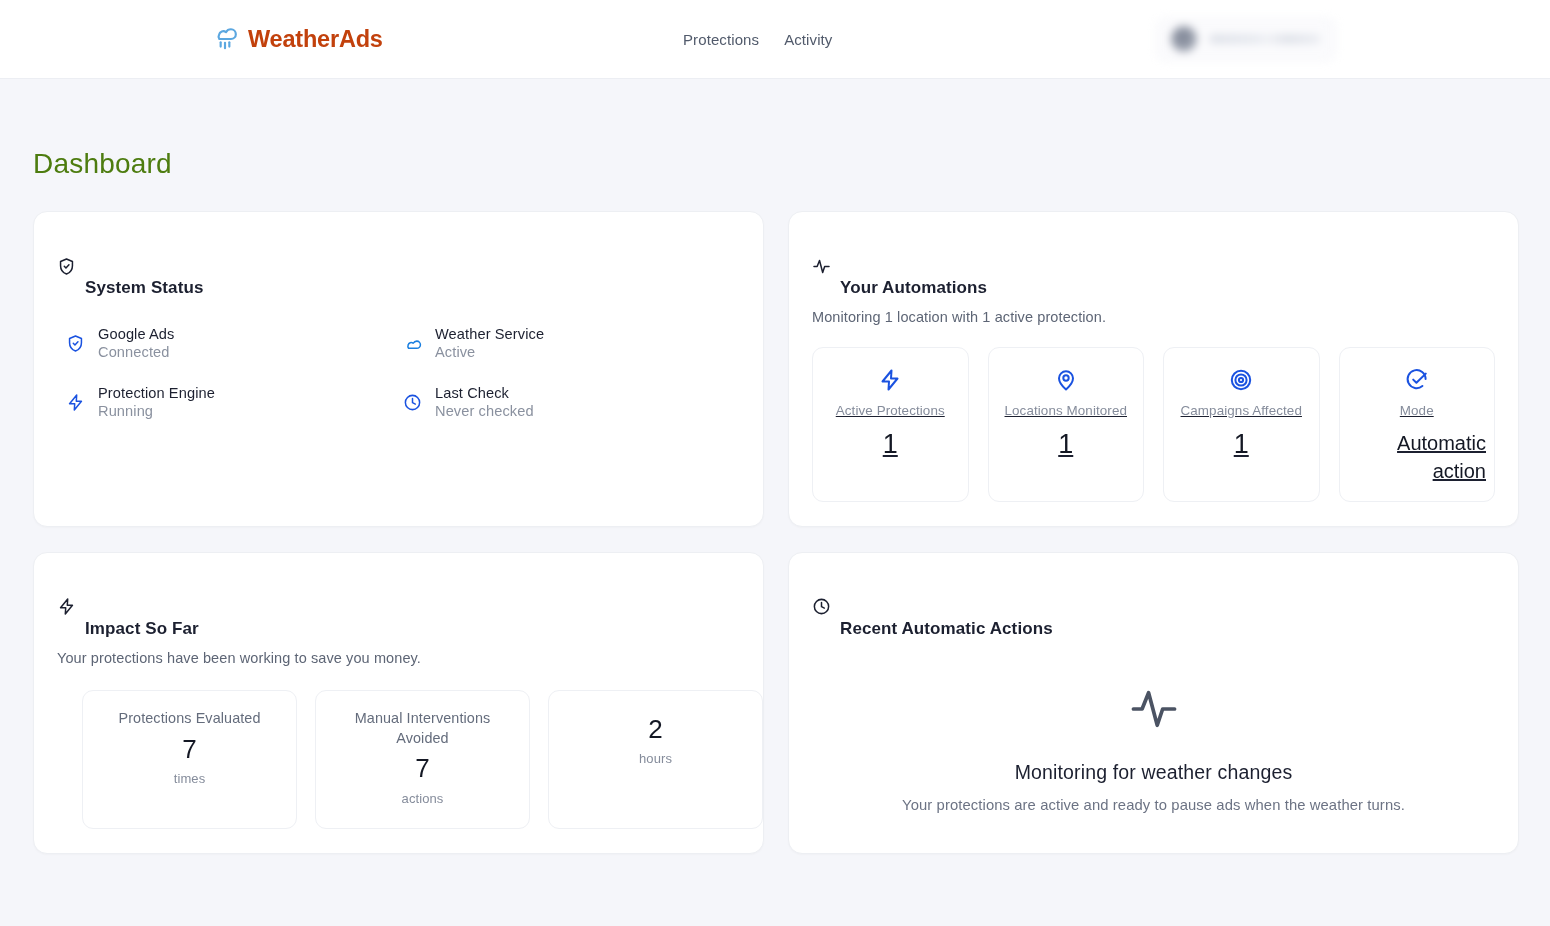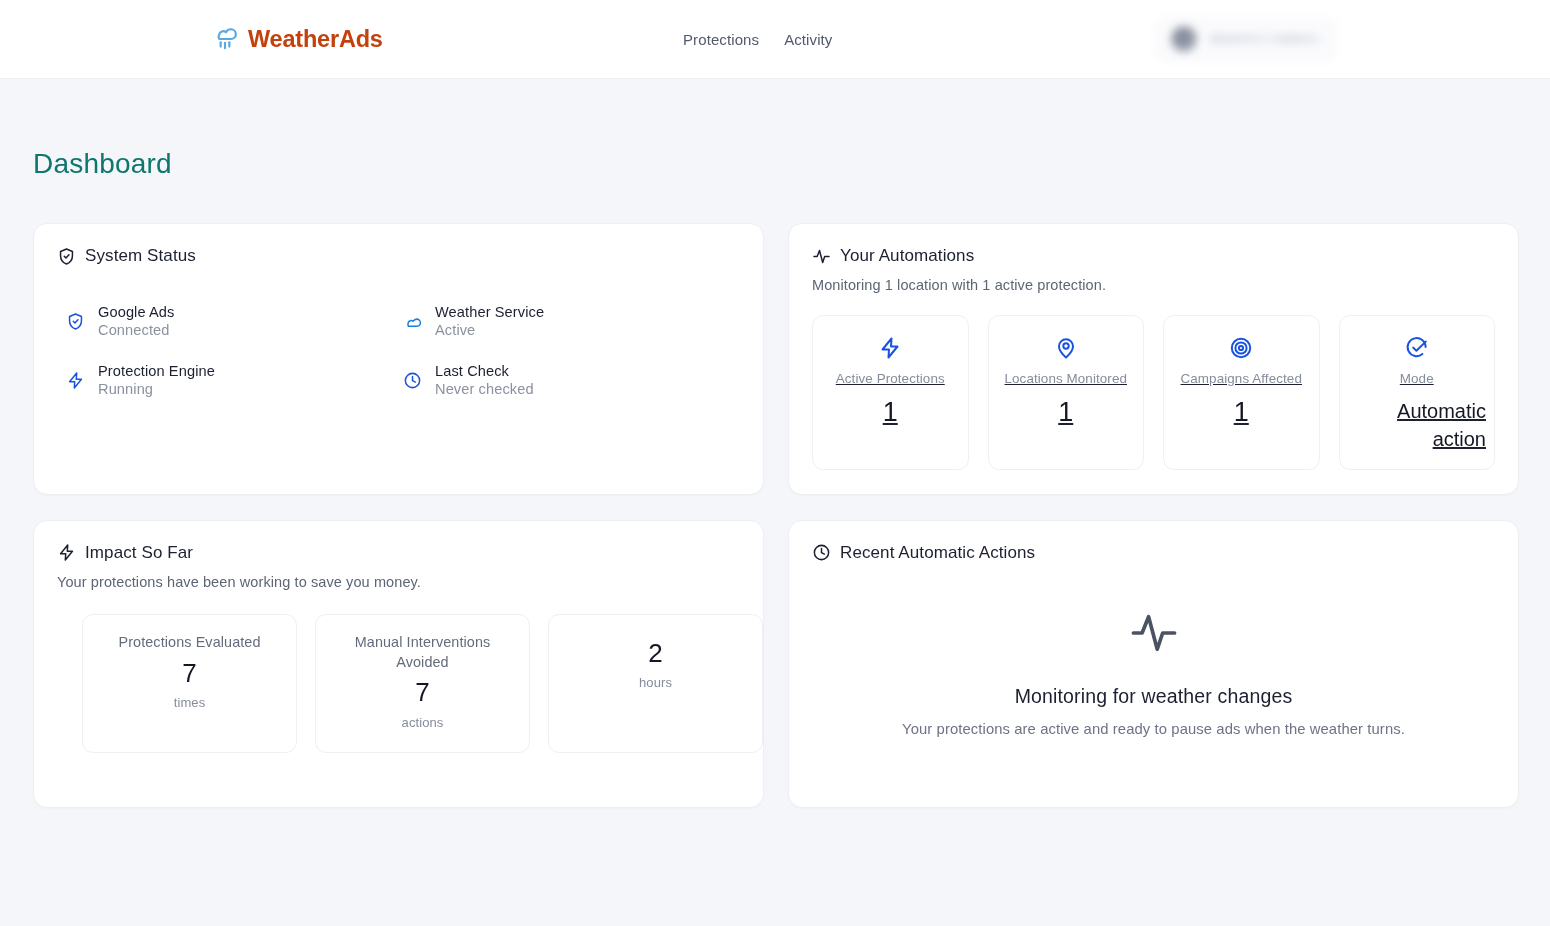--- a/index.html
+++ b/index.html
@@ -85,23 +85,23 @@
     background: linear-gradient(90deg,#dfe2e9 0%, #e7eaf0 42%, #f0f1f5 52%, #dfe2e9 70%, #eceef3 100%);
   }
 
   
   .page { padding: 0 33px; }
 
   .page-title {
     font-size: 28px;
     font-weight: 400;
     letter-spacing: .2px;
-    color: #0f766e;
+    color: #4d7c0f;
     margin-top: 69px;
-    margin-bottom: 43px;
+    margin-bottom: 31px;
   }
 
   .grid {
     display: grid;
     grid-template-columns: 731px 731px;
     column-gap: 24px;
     row-gap: 25px;
   }
 
   .card {
@@ -114,34 +114,35 @@
   .card-lg { min-height: 266px; }
   .card-bottom { min-height: 288px; }
 
   .card-head {
     display: flex;
     align-items: center;
     gap: 9px;
   }
   .card-title {
     font-size: 17px;
-    font-weight: 400;
+    font-weight: 700;
     color: #1c2030;
     letter-spacing: .1px;
+    margin-top: 44px;
   }
   .card-sub {
     font-size: 14.5px;
     color: #5d6575;
     margin-top: 11px;
     letter-spacing: .1px;
   }
 
   
   .status-grid {
-    margin-top: 38px;
+    margin-top: 28px;
     display: grid;
     grid-template-columns: 1fr 1fr;
     row-gap: 25px;
     padding-left: 9px;
   }
   .status-item { display: flex; align-items: center; gap: 13px; }
   .status-text { display: flex; flex-direction: column; gap: 2px; }
   .status-label { font-size: 14.6px; color: #1c2030; letter-spacing: .1px; }
   .status-value { font-size: 14.6px; color: #8a919f; letter-spacing: .1px; }
 

